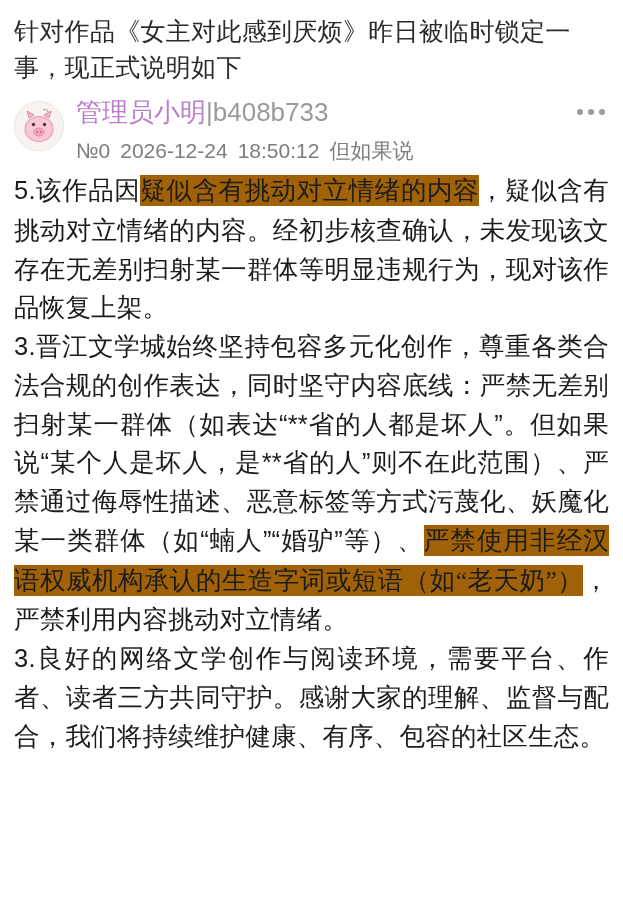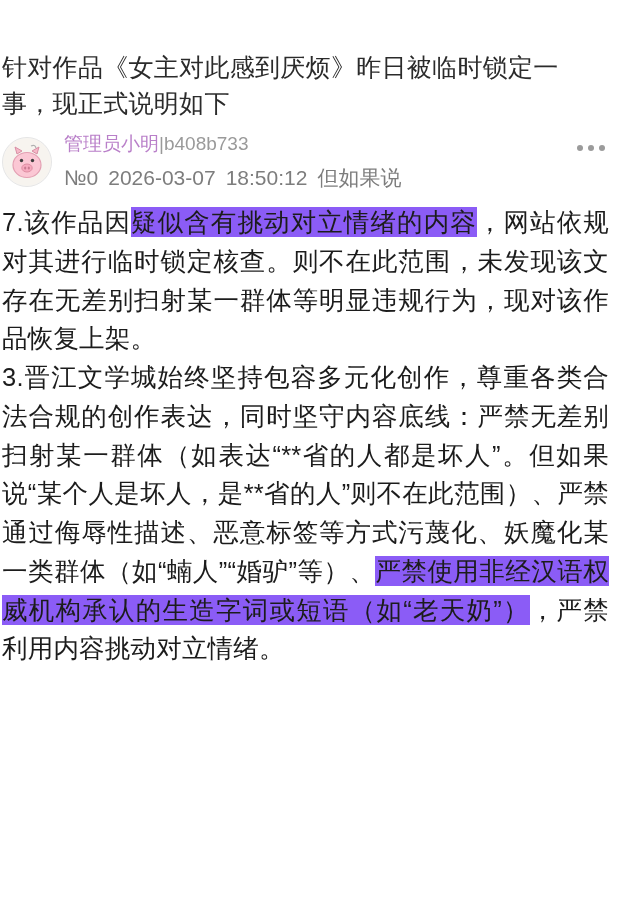--- a/index.html
+++ b/index.html
@@ -11,23 +11,22 @@
     width: 623px;
     height: 916px;
     font-family: "Liberation Sans", "DejaVu Sans", sans-serif;
     color: #1a1a1a;
     overflow: hidden;
   }
   .page {
     width: 623px;
     height: 688px;
     box-sizing: border-box;
-    padding: 14px 14px 0 2px;
+    padding: 14px 14px 0 14px;
     position: relative;
-    margin-top: 36px;
   }
   .title {
     font-size: 25px;
     line-height: 1.42;
     color: #2b2b2b;
     letter-spacing: 0.3px;
     margin: 0 0 10px 0;
     font-weight: 400;
   }
   .meta-row {
@@ -48,21 +47,21 @@
     position: relative;
     overflow: hidden;
   }
   .avatar svg { display: block; }
   .meta-text {
     margin-left: 12px;
     flex: 1 1 auto;
     min-width: 0;
   }
   .meta-line1 {
-    font-size: 19px;
+    font-size: 26px;
     line-height: 1.35;
     white-space: nowrap;
   }
   .author-name {
     color: #b97fc9;
   }
   .author-id {
     color: #9a9a9a;
   }
   .meta-line2 {
@@ -91,24 +90,25 @@
     font-size: 25.5px;
     line-height: 1.52;
     color: #1c1c1c;
     letter-spacing: 0.2px;
     text-align: justify;
   }
   .body-text p {
     margin: 0;
   }
   mark.hl {
-    background: #8b5cf6;
+    background: #a16207;
     color: #1c1c1c;
     padding: 1px 0;
     box-decoration-break: clone;
+    font-family: Liberation Serif, serif;
     -webkit-box-decoration-break: clone;
   }
 </style>
 </head>
 <body>
 
 <div class="page">
 
   <h1 class="title">针对作品《女主对此感到厌烦》昨日被临时锁定一事，现正式说明如下</h1>
 
@@ -127,29 +127,30 @@
         <circle cx="29.5" cy="22.5" r="1.7" fill="#3d3d3d"></circle>
         <path d="M28 8 q4 -2 5 2" fill="none" stroke="#b0b0b0" stroke-width="1.2"></path>
       </svg>
     </div>
 
     <div class="meta-text">
       <div class="meta-line1">
         <span class="author-name">管理员小明</span><span class="author-id">|b408b733</span>
       </div>
       <div class="meta-line2">
-        <span>№0</span><span class="sep"></span><span>2026-03-07</span><span class="sep"></span><span>18:50:12</span><span class="sep"></span><span>但如果说</span>
+        <span>№0</span><span class="sep"></span><span>2026-12-24</span><span class="sep"></span><span>18:50:12</span><span class="sep"></span><span>但如果说</span>
       </div>
     </div>
 
     <div class="more-icon">
       <i></i>
         <i></i>
         <i></i>
     </div>
   </div>
 
   <div class="body-text">
-    <p id="para-0"><span>7.该作品因</span><mark class="hl">疑似含有挑动对立情绪的内容</mark><span>，网站依规对其进行临时锁定核查。则不在此范围，未发现该文存在无差别扫射某一群体等明显违规行为，现对该作品恢复上架。</span></p>
+    <p id="para-0"><span>5.该作品因</span><mark class="hl">疑似含有挑动对立情绪的内容</mark><span>，疑似含有挑动对立情绪的内容。经初步核查确认，未发现该文存在无差别扫射某一群体等明显违规行为，现对该作品恢复上架。</span></p>
     <p id="para-1"><span>3.晋江文学城始终坚持包容多元化创作，尊重各类合法合规的创作表达，同时坚守内容底线：严禁无差别扫射某一群体（如表达“**省的人都是坏人”。但如果说“某个人是坏人，是**省的人”则不在此范围）、严禁通过侮辱性描述、恶意标签等方式污蔑化、妖魔化某一类群体（如“蝻人”“婚驴”等）、</span><mark class="hl">严禁使用非经汉语权威机构承认的生造字词或短语（如“老天奶”）</mark><span>，严禁利用内容挑动对立情绪。</span></p>
+    <p id="para-2"><span>3.良好的网络文学创作与阅读环境，需要平台、作者、读者三方共同守护。感谢大家的理解、监督与配合，我们将持续维护健康、有序、包容的社区生态。</span></p>
   </div>
 
 </div>
 
 </body></html>

